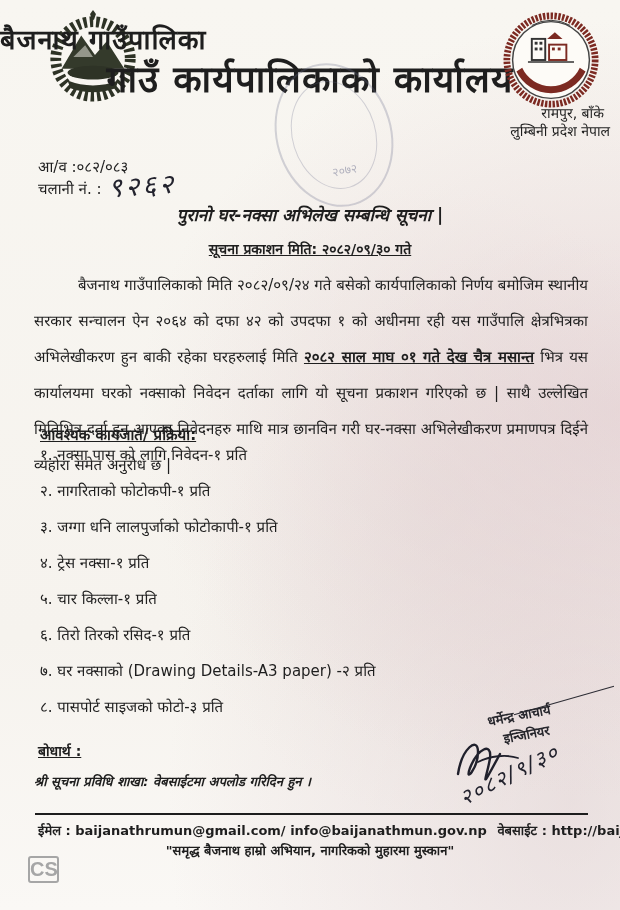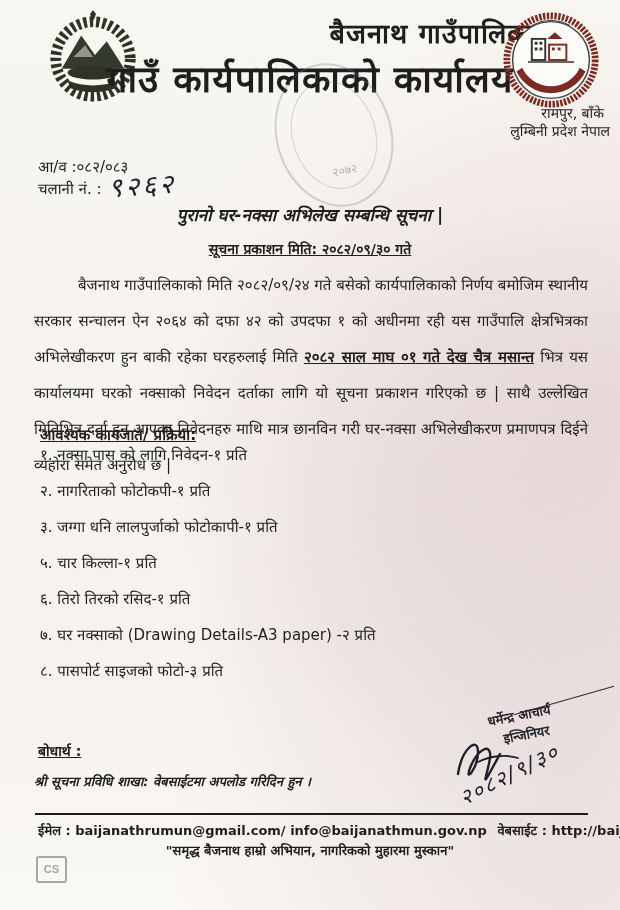--- a/index.html
+++ b/index.html
@@ -15,21 +15,21 @@
     position:absolute;left:0;top:0;width:620px;height:910px;
     background:
       radial-gradient(ellipse at 100% 45%, rgba(222,198,203,0.55), rgba(222,198,203,0) 55%),
       radial-gradient(ellipse at 92% 88%, rgba(216,196,200,0.45), rgba(216,196,200,0) 50%),
       radial-gradient(ellipse at 70% 55%, rgba(228,218,214,0.35), rgba(228,218,214,0) 45%),
       linear-gradient(180deg,#f8f6f1 0%,#f6f3ee 70%,#faf8f5 100%);
   }
   .abs{position:absolute;}
   .dev{font-family:"DejaVu Sans",sans-serif;}
   
-  .muni-title{left:0;top:14px;width:536px;font-size:27px;font-weight:bold;text-align:right;letter-spacing:1px;}
+  .muni-title{left:0;top:20px;width:536px;font-size:27px;font-weight:bold;text-align:left;letter-spacing:1px;}
   .office-title{left:0;top:52px;width:620px;font-size:37px;font-weight:bold;text-align:center;letter-spacing:1px;}
   .addr1{right:16px;top:103px;font-size:14px;text-align:right;}
   .addr2{right:10px;top:121px;font-size:14px;text-align:right;}
   
   .emblem-left{left:44px;top:6px;width:98px;height:102px;}
   .logo-right{left:503px;top:12px;width:96px;height:96px;}
   
   .hdr-stamp{
     left:276px;top:62px;width:112px;height:142px;
     border:2px solid rgba(105,110,140,.5);
@@ -78,24 +78,24 @@
     left:455px;top:760px;font-size:21px;font-style:italic;
     transform:rotate(-27deg);color:#23232e;letter-spacing:2px;white-space:nowrap;
   }
   
   .foot-rule{left:35px;top:813px;width:553px;border-top:2.2px solid #1d1d1d;}
   .foot-contacts{left:38px;top:821px;width:560px;font-size:13px;font-weight:bold;white-space:nowrap;}
   .foot-web{margin-left:6px;}
   .foot-slogan{left:0;top:841px;width:620px;text-align:center;font-size:13px;font-weight:bold;}
   
   .cs-badge{
-    left:36px;top:856px;width:27px;height:23px;
+    left:28px;top:856px;width:27px;height:23px;
     border:2px solid #a6a6a6;border-radius:3px;
     color:#a6a6a6;font-family:"Liberation Sans",sans-serif;
-    font-size:11px;font-weight:bold;text-align:center;line-height:23px;
+    font-size:20px;font-weight:bold;text-align:center;line-height:23px;
   }
   .cs-text{
     left:64px;top:853px;font-family:"Liberation Sans",sans-serif;
     font-size:22px;color:#a0a0a0;letter-spacing:.5px;
   }
 </style>
 </head>
 <body>
 
 <div class="paper">
@@ -146,20 +146,21 @@
 
   <div class="abs para dev">
     <span>बैजनाथ गाउँपालिकाको मिति २०८२/०९/२४ गते बसेको कार्यपालिकाको निर्णय बमोजिम स्थानीय  सरकार सन्चालन ऐन २०६४ को दफा ४२ को उपदफा  १ को अधीनमा रही यस गाउँपालि क्षेत्रभित्रका अभिलेखीकरण हुन बाकी रहेका घरहरुलाई मिति </span><span class="ul">२०८२ साल माघ ०१ गते देख चैत्र मसान्त</span><span> भित्र यस कार्यालयमा घरको नक्साको निवेदन दर्ताका लागि यो सूचना प्रकाशन गरिएको छ | साथै उल्लेखित मितिभित्र दर्ता हुन आएका निवेदनहरु माथि मात्र छानविन गरी घर-नक्सा अभिलेखीकरण प्रमाणपत्र दिईने व्यहोरा समेत अनुरोध छ |</span>
   </div>
 
   <div class="abs doc-heading dev">आवश्यक कागजात/ प्रक्रिया:</div>
   <div class="abs doc-list">
     <div class="doc-item dev">१. नक्सा पास को लागि निवेदन-१ प्रति</div>
     <div class="doc-item dev">२. नागरिताको फोटोकपी-१ प्रति</div>
     <div class="doc-item dev">३. जग्गा धनि लालपुर्जाको फोटोकापी-१ प्रति</div>
+    <div class="doc-item dev">४. ट्रेस नक्सा-१  प्रति</div>
     <div class="doc-item dev">५. चार किल्ला-१ प्रति</div>
     <div class="doc-item dev">६. तिरो तिरको रसिद-१ प्रति</div>
     <div class="doc-item dev">७. घर नक्साको (Drawing Details-A3 paper) -२ प्रति</div>
     <div class="doc-item dev">८. पासपोर्ट साइजको फोटो-३ प्रति</div>
   </div>
 
   <div class="abs bodh-heading dev">बोधार्थ :</div>
   <div class="abs bodh-line dev">श्री सूचना प्रविधि शाखा: वेबसाईटमा अपलोड गरिदिन हुन ।</div>
 
   <div class="abs sig-line"></div>

